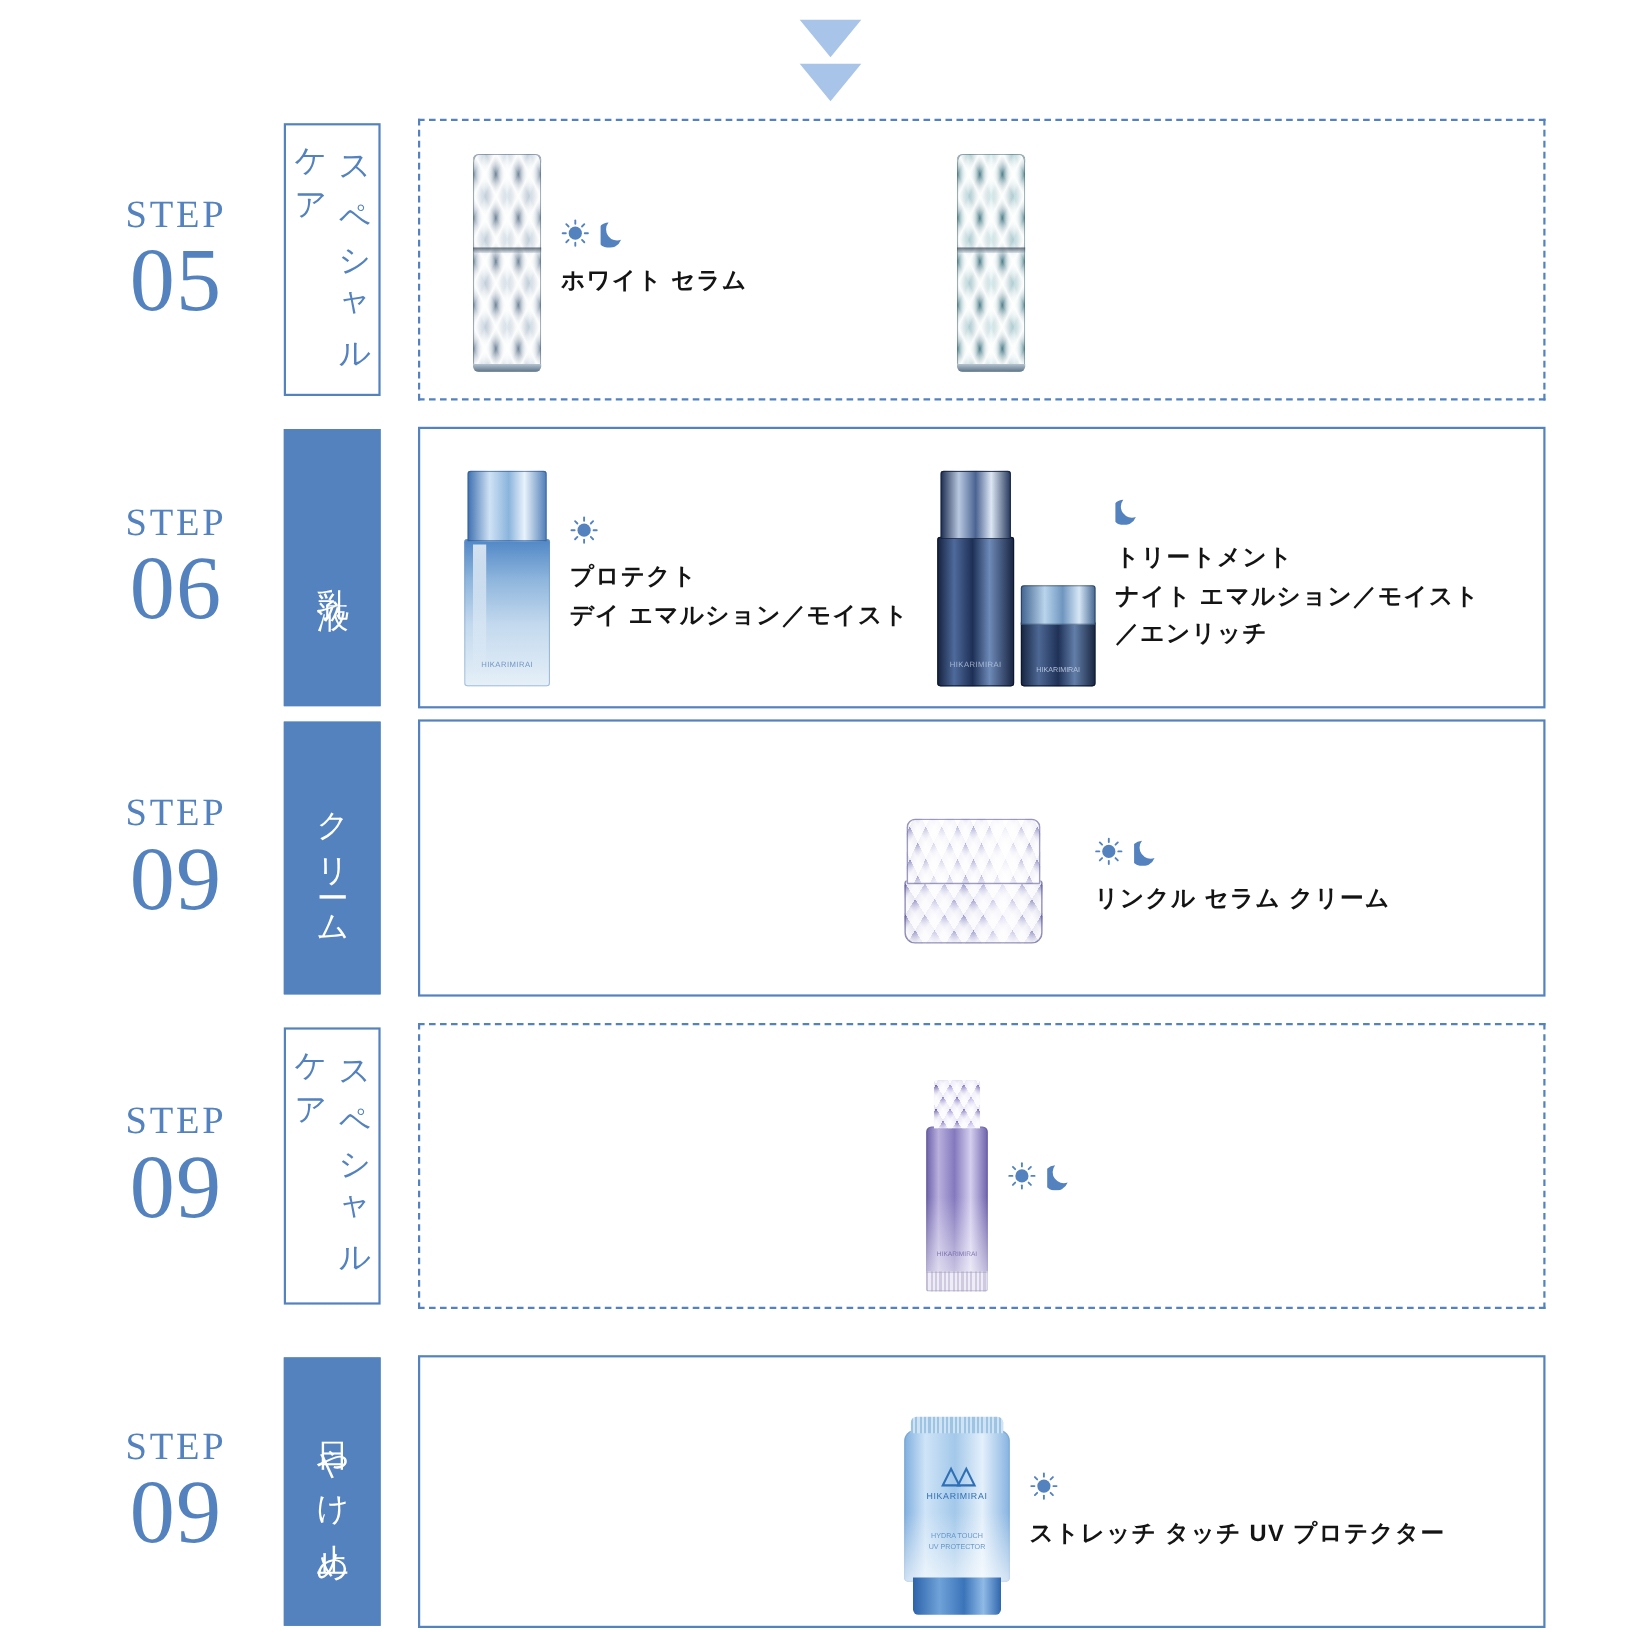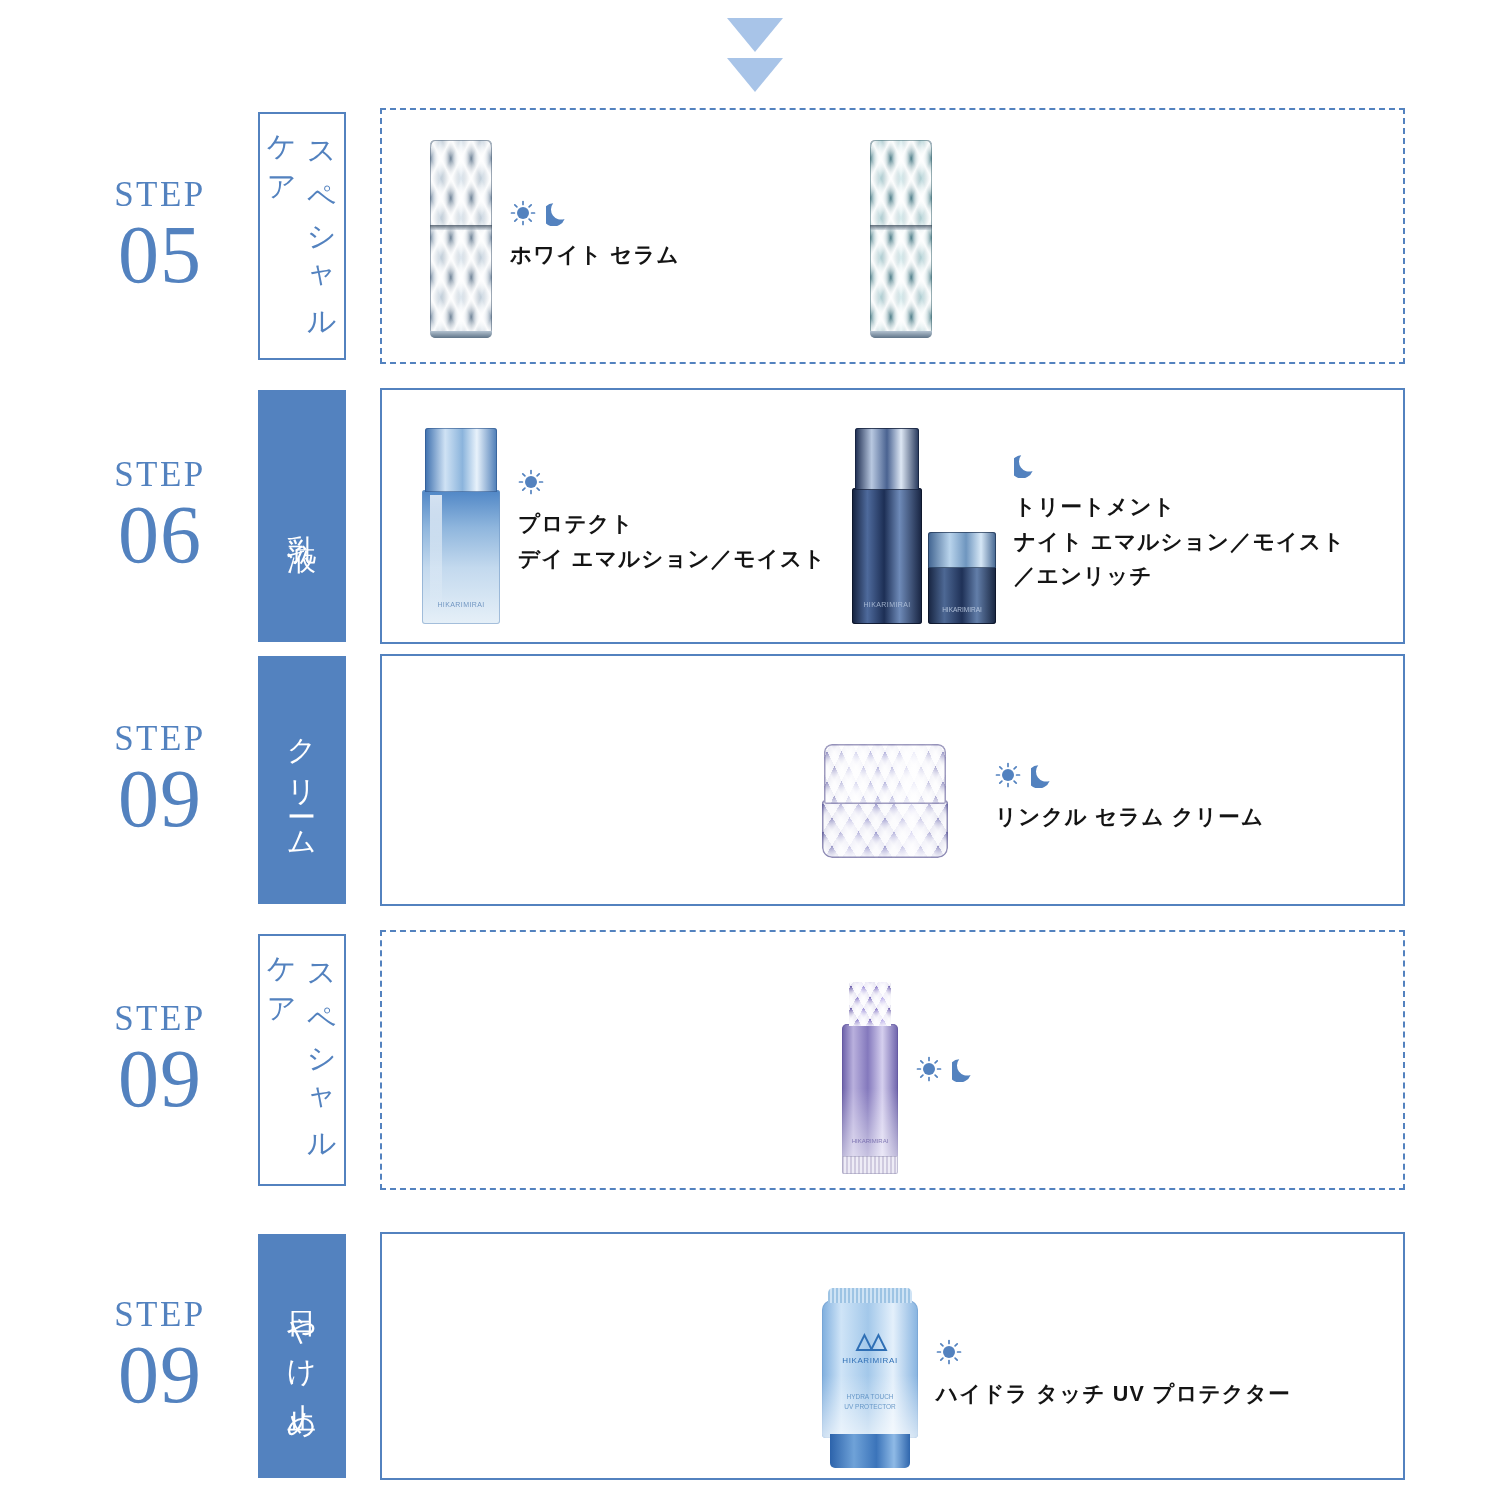--- a/index.html
+++ b/index.html
@@ -595,20 +595,20 @@
                   <line x1="1.5" y1="13" x2="4.4" y2="13"></line>
                     <line x1="21.6" y1="13" x2="24.5" y2="13"></line>
                   <line x1="4.8" y1="4.8" x2="6.9" y2="6.9"></line>
                     <line x1="19.1" y1="19.1" x2="21.2" y2="21.2"></line>
                   <line x1="21.2" y1="4.8" x2="19.1" y2="6.9"></line>
                     <line x1="6.9" y1="19.1" x2="4.8" y2="21.2"></line>
                 </g>
                 </svg>
             </span>
           </div>
-          <div class="prod-name">ハイドラ タッチ UV プロテクター</div>
+          <div class="prod-name">ストレッチ タッチ UV プロテクター</div>
         </div>
       </div>
 
     </div>
   </div>
 
 </div>
 
 </body></html>

